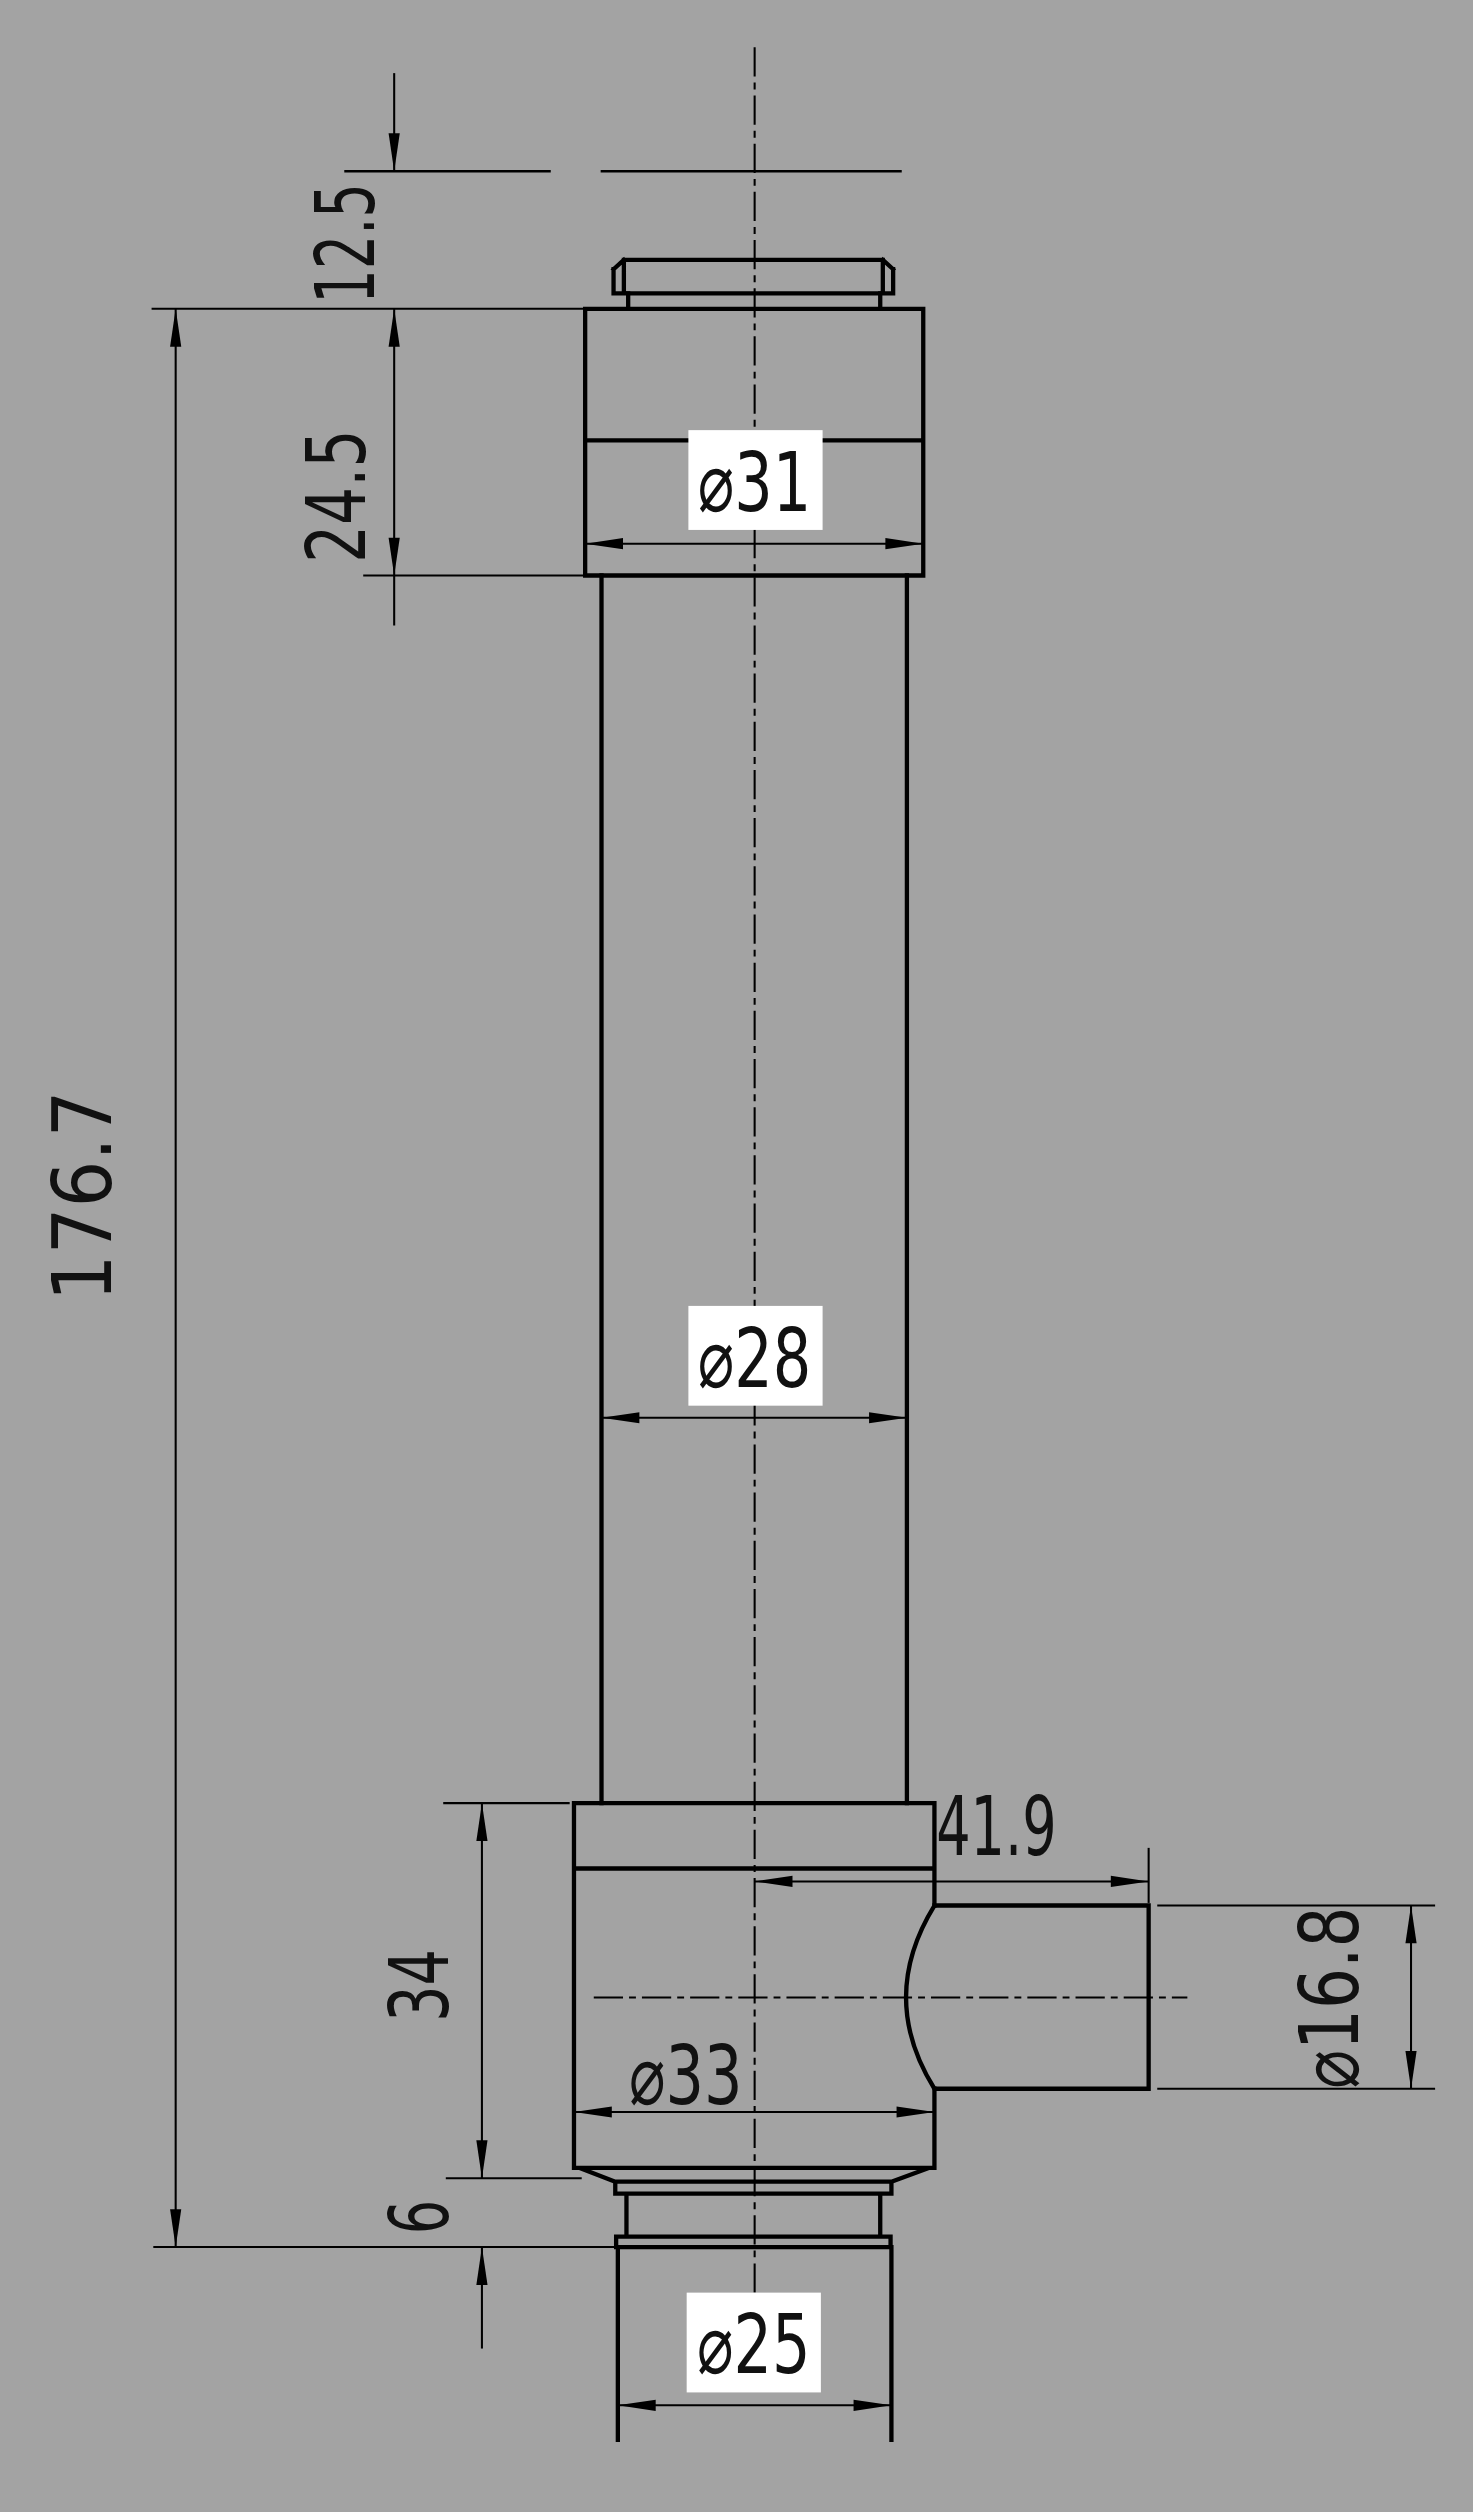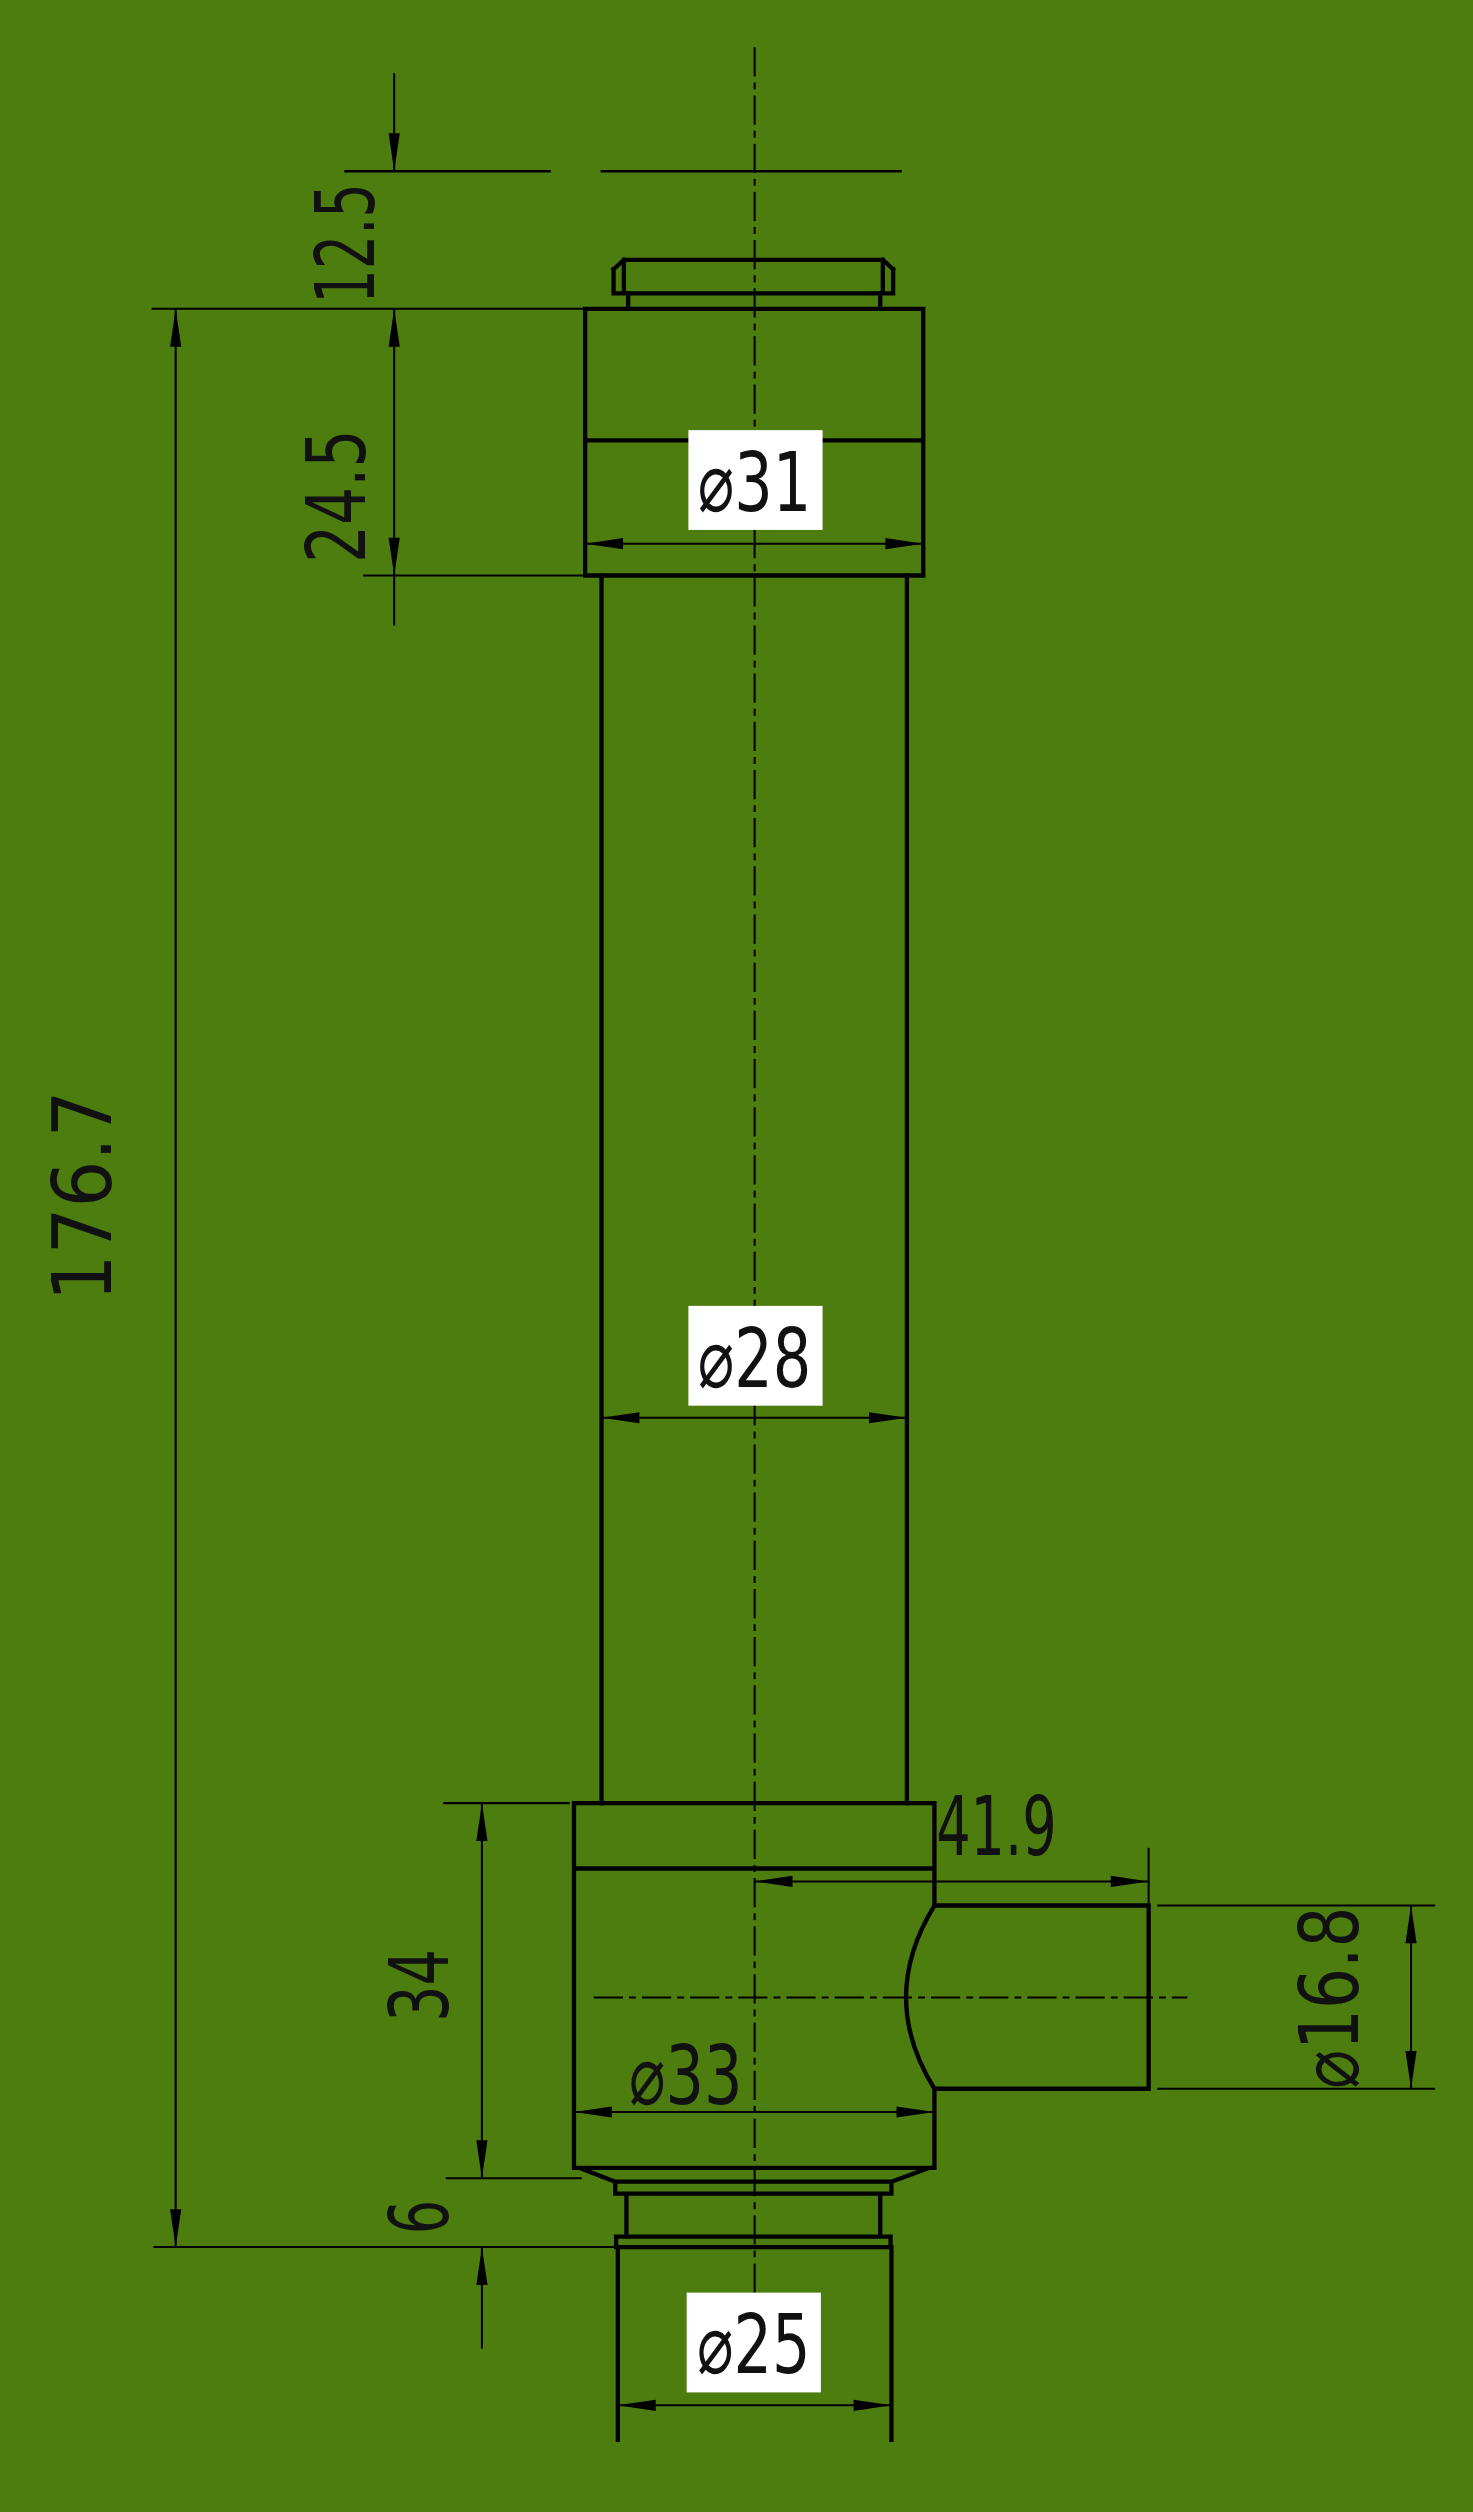--- a/index.html
+++ b/index.html
@@ -1,16 +1,16 @@
 <!DOCTYPE html>
 <html style="font-size:13.8px"><head>
 <meta charset="utf-8">
 <style>
   html,body{margin:0;padding:0;background:#ffffff;}
-  .sheet{position:relative;width:1474px;height:2512px;background:#4d7c0f;overflow:hidden;
+  .sheet{position:relative;width:1474px;height:2512px;background:#a3a3a3;overflow:hidden;
          font-family:"DejaVu Sans", "Liberation Sans", sans-serif;}
   svg{position:absolute;left:0;top:0;}
   .outline{stroke:#000;stroke-width:5;fill:none;stroke-linecap:square;}
   .thinline{stroke:#000;stroke-width:2.4;fill:none;stroke-linecap:butt;}
   .phantom{stroke:#000;stroke-width:3;fill:none;}
   .cline{stroke:#000;stroke-width:2.4;fill:none;stroke-dasharray:34 7 8 7;}
   .arrow{fill:#000;stroke:none;}
   .mask{fill:#ffffff;stroke:none;}
   text{fill:#111;font-family:"DejaVu Sans","Liberation Sans",sans-serif;font-size:96px;}
 </style>

